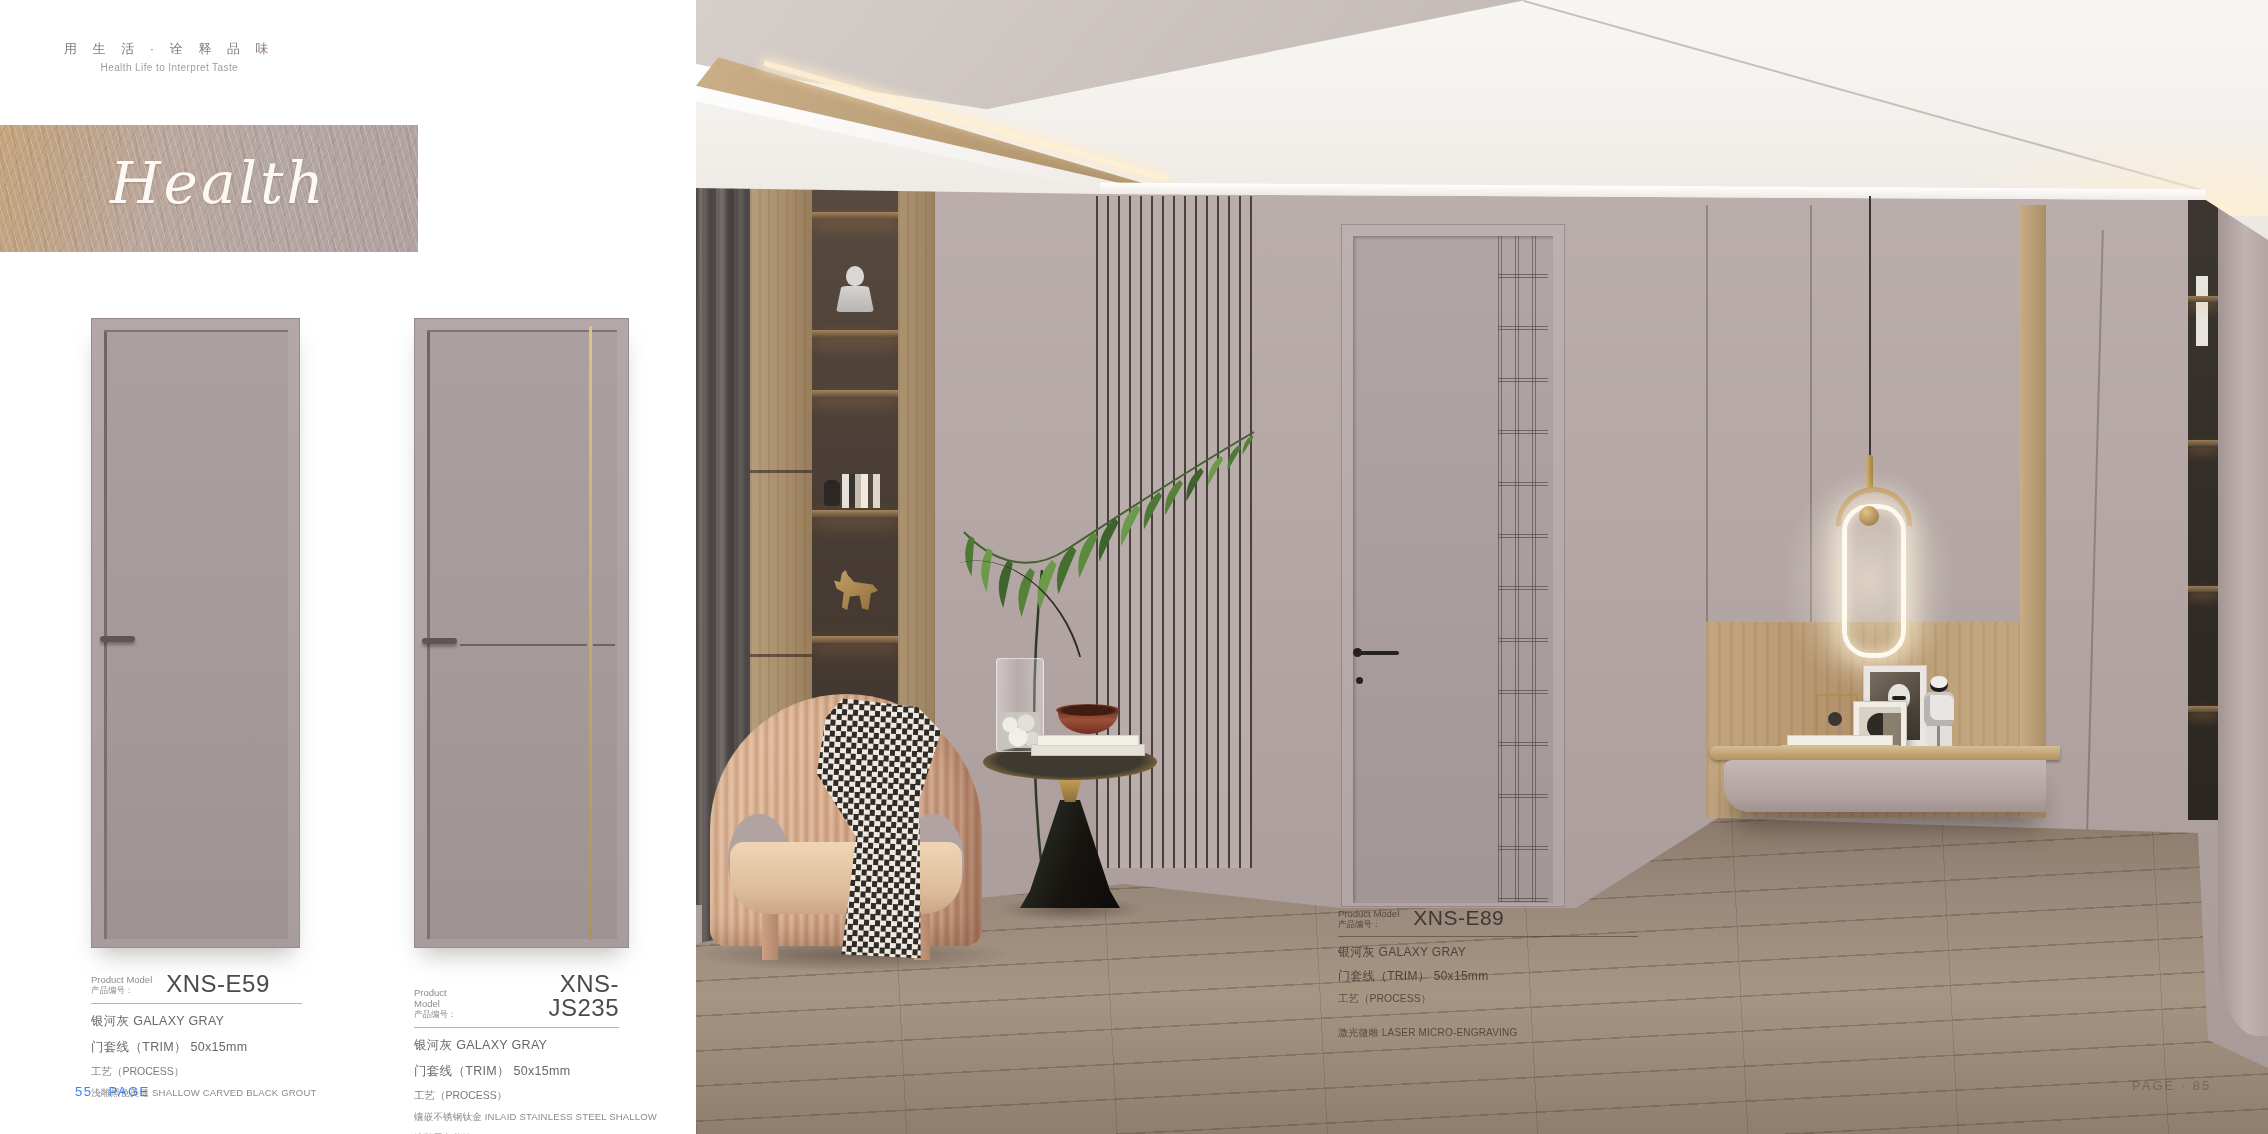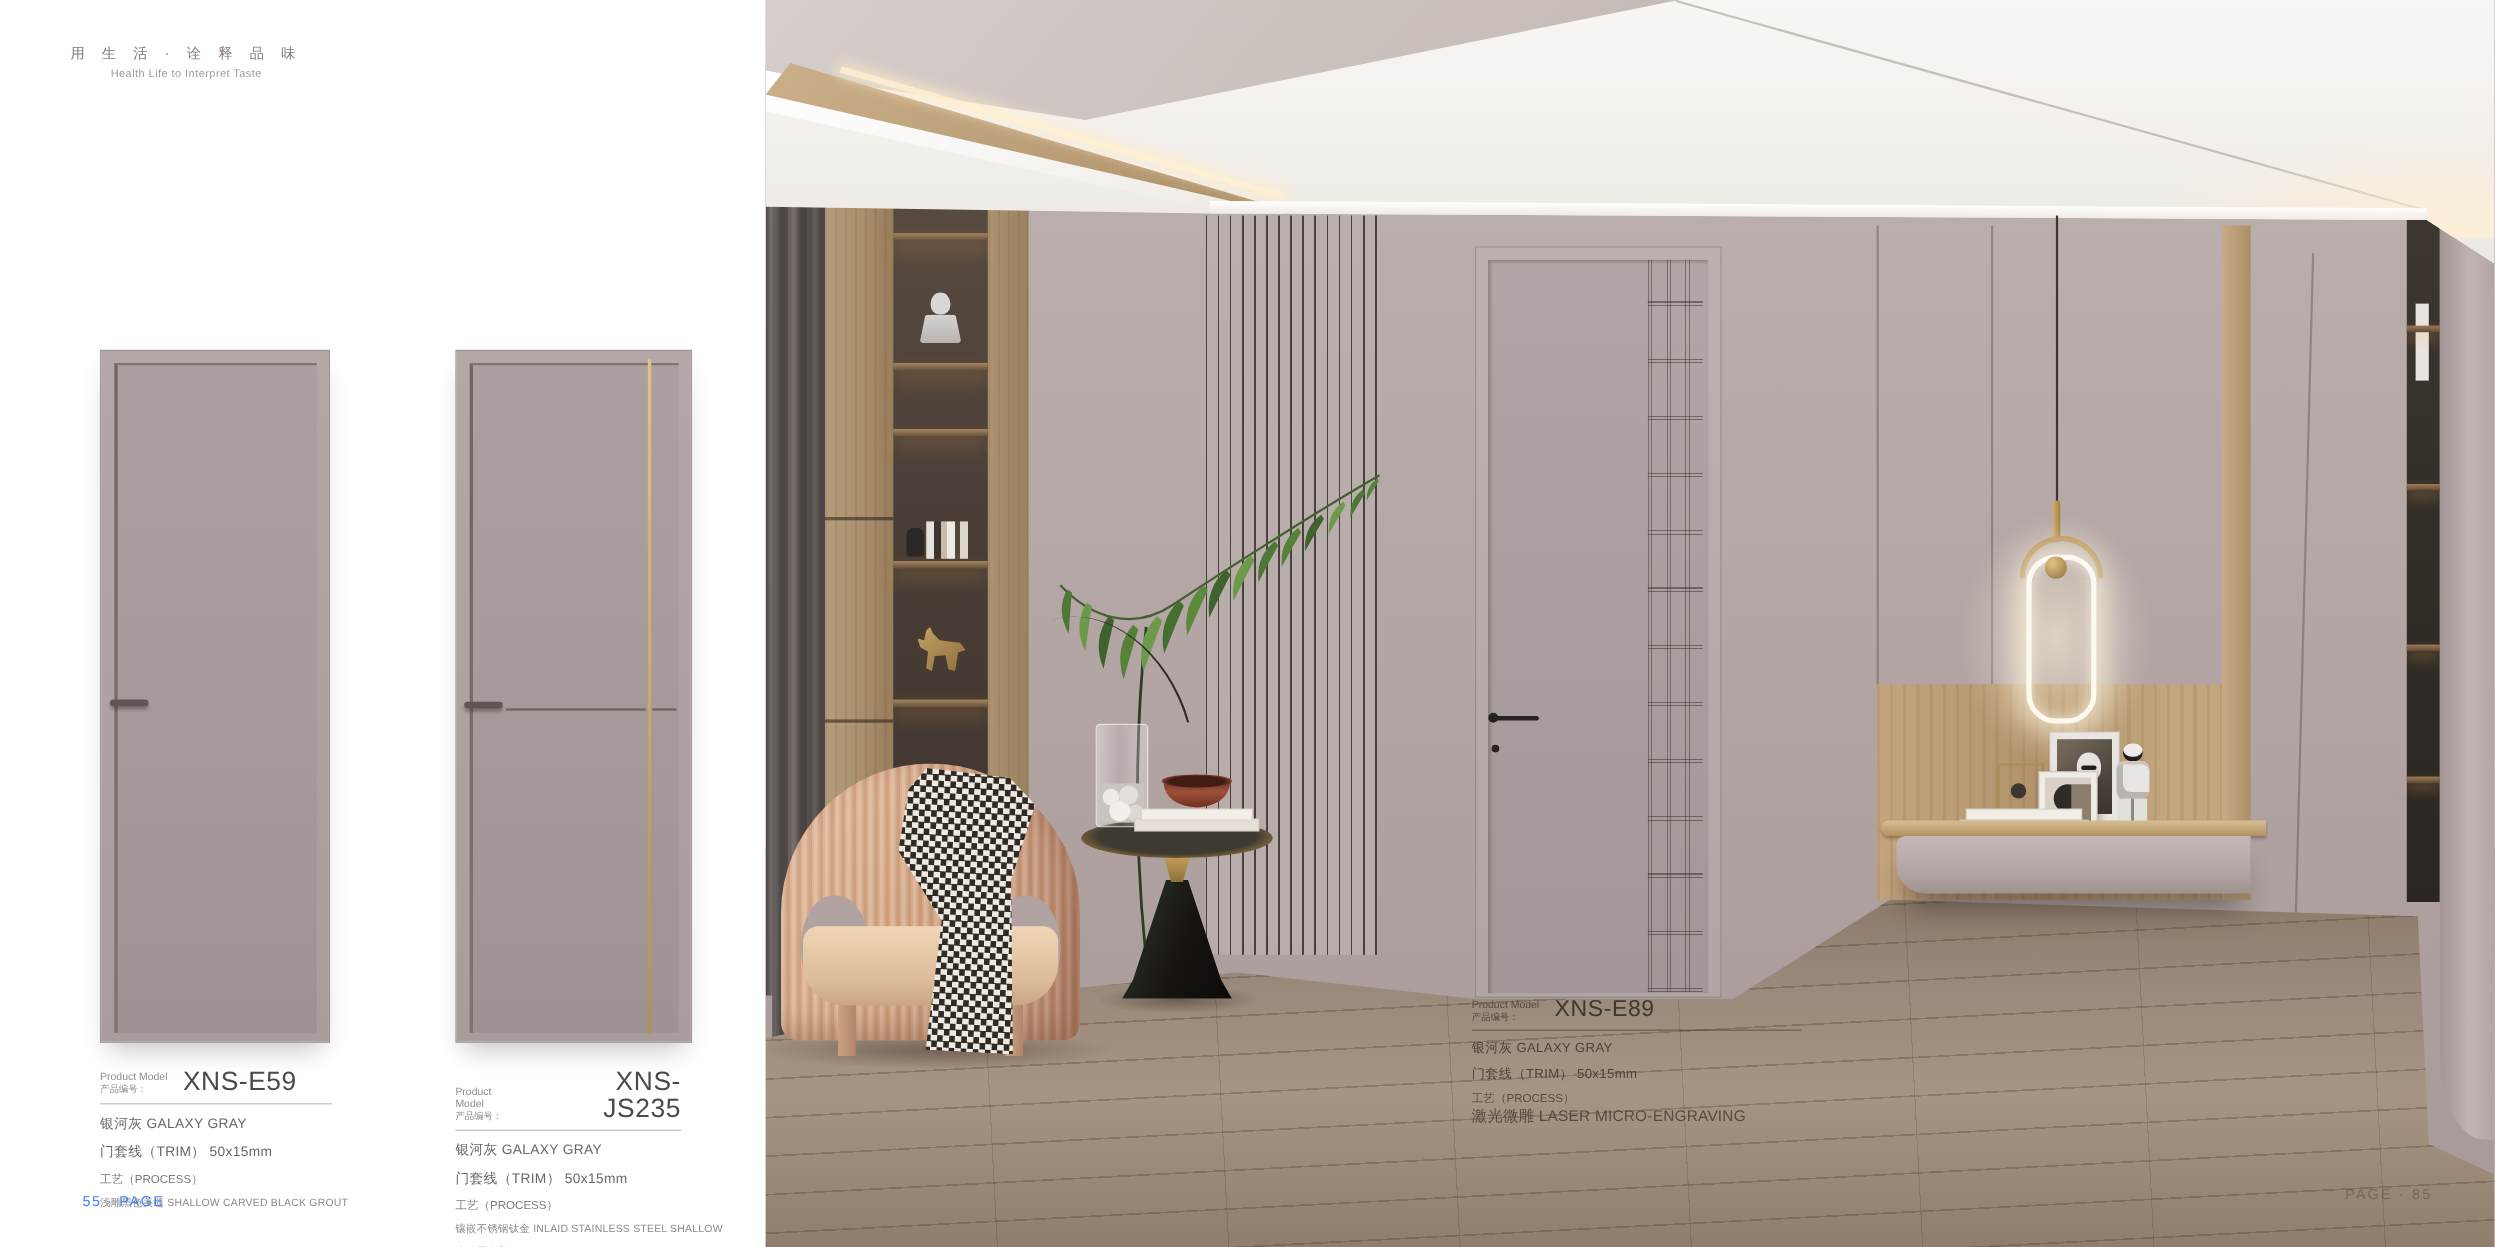--- a/index.html
+++ b/index.html
@@ -228,33 +228,37 @@
 
   .plant-svg{left:250px;top:420px;width:600px;height:500px;}
 
   
   .scene-label{left:642px;top:906px;width:330px;color:#453e39;}
   .scene-label .model-row{border-bottom:1px solid rgba(64,54,48,.55);width:300px;padding-bottom:6px;}
   .scene-label .model-en,.scene-label .model-zh{color:#53493f;}
   .scene-label .model-id{font-size:21px;color:#3e3833;}
   .scene-label .spec{font-size:12px;color:#4c433c;margin-top:7px;}
   .scene-label .spec-process{font-size:10.5px;color:#554b42;margin-top:7px;}
-  .scene-label .spec-detail{font-size:14px;color:#554b42;margin-top:0;}
+  .scene-label .spec-detail{font-size:10px;color:#554b42;margin-top:20px;}
   .page-num-right{left:1436px;top:1078px;font-size:13px;letter-spacing:2px;color:rgba(72,58,48,.40);}
 </style>
 </head>
 <body>
 
 <div class="stage">
 
   <div class="abs tagline">
     <div class="tagline-zh">用 生 活 · 诠 释 品 味</div>
     <div class="tagline-en">Health Life to Interpret Taste</div>
   </div>
 
+  <div class="abs banner">
+    <div class="abs banner-grass"></div>
+    <div class="abs banner-title">Health</div>
+  </div>
 
   <div class="abs door-fig" style="left:91px;top:318px;width:209px;height:630px;">
     <div class="abs door-frame"></div>
     <div class="abs door-slab"></div>
     <div class="abs door-gap"></div>
     <div class="abs door-gap-top"></div>
     <div class="abs door-handle" style="left:9px;top:318px;"></div>
   </div>
 
   <div class="abs door-fig" style="left:414px;top:318px;width:215px;height:630px;">

